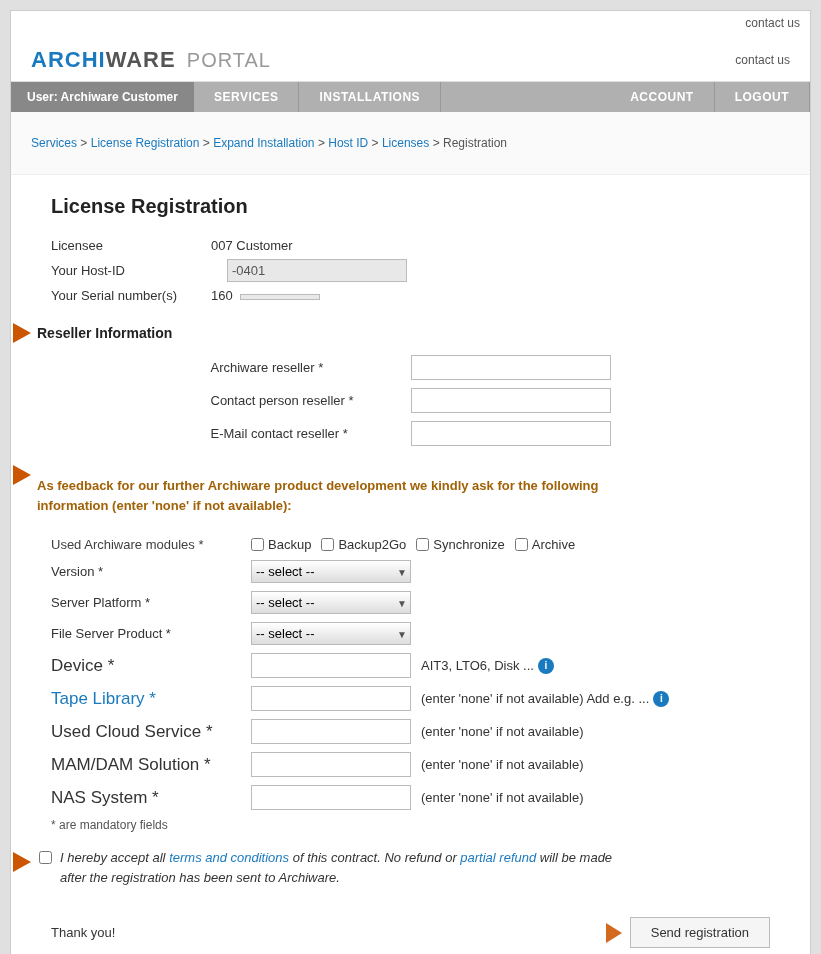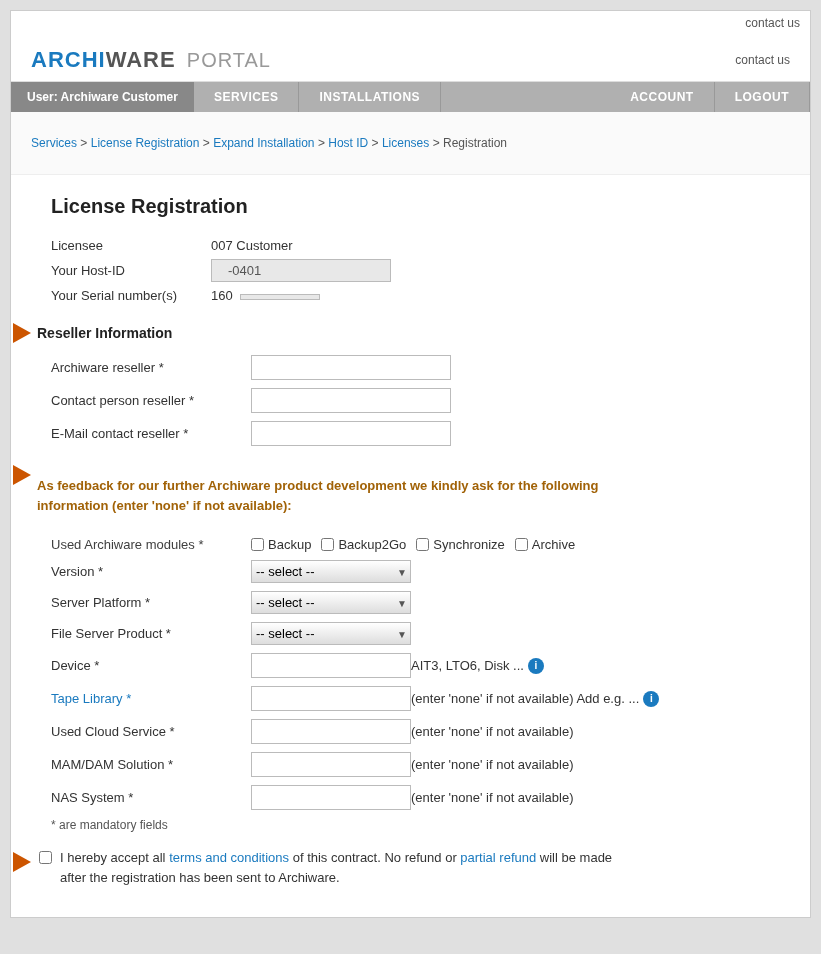--- a/index.html
+++ b/index.html
@@ -33,23 +33,23 @@
     
     .content { padding: 20px 40px 30px 40px; }
 
     .page-title { font-size: 20px; font-weight: bold; margin-bottom: 20px; color: #222; }
 
     
     .info-table { margin-bottom: 20px; }
     .info-row { display: flex; margin-bottom: 6px; align-items: center; }
     .info-label { width: 160px; font-size: 13px; color: #333; }
     .info-value { font-size: 13px; color: #333; }
-    .info-input-display { background: #e8e8e8; border: 1px solid #bbb; padding: 3px 16px; font-size: 13px; min-width: 180px; color: #555; }
+    .info-input-display { background: #e8e8e8; border: 1px solid #bbb; padding: 3px 4px; font-size: 13px; min-width: 180px; color: #555; margin-left: 16px; }
     .section-header { font-size: 14px; font-weight: bold; color: #222; }
-    .form-row { display: flex; align-items: center; margin-bottom: 8px; }
+    .form-row { display: flex; align-items: center; margin-bottom: 8px; justify-content: center; }
     .form-label { width: 200px; font-size: 13px; color: #333; }
     .form-input { border: 1px solid #bbb; padding: 4px 6px; font-size: 13px; width: 200px; background: #fff; }
 
     
     .feedback-text { font-size: 13px; color: #a16207; margin: 14px 0 12px 0; line-height: 1.5; max-width: 620px; }
     .feedback-text strong { font-weight: bold; }
 
     
     .checkbox-row { display: flex; align-items: center; margin-bottom: 8px; }
     .checkbox-label-wide { width: 200px; font-size: 13px; color: #404040; }
@@ -59,27 +59,27 @@
     
     .select-row { display: flex; align-items: center; margin-bottom: 8px; }
     .select-label { width: 200px; font-size: 13px; color: #333; }
     .select-input { border: 1px solid #bbb; padding: 3px 4px; font-size: 13px; width: 160px; background: linear-gradient(to bottom, #fff, #ddd); appearance: none; -webkit-appearance: none; cursor: pointer; }
     .select-wrapper { position: relative; display: inline-block; }
     .select-wrapper::after { content: '▼'; position: absolute; right: 4px; top: 50%; transform: translateY(-50%); font-size: 10px; color: #555; pointer-events: none; }
     .select-wrapper select { padding-right: 33px; }
 
     
     .input-hint-row { display: flex; align-items: center; margin-bottom: 8px; }
-    .input-hint-label { width: 200px; font-size: 13px; color: #333; }
+    .input-hint-label { width: 200px; font-size: 17px; color: #333; }
     .input-hint-field { border: 1px solid #bbb; padding: 4px 6px; font-size: 13px; width: 160px; background: #fff; }
-    .input-hint-text { margin-left: 0; font-size: 13px; color: #333; }
+    .input-hint-text { margin-left: 10px; font-size: 13px; color: #333; }
     .info-icon { display: inline-flex; align-items: center; justify-content: center; width: 16px; height: 16px; border-radius: 50%; background: #1a7abf; color: #fff; font-size: 10px; font-weight: bold; margin-left: 4px; cursor: pointer; }
 
     .mandatory-note { font-size: 12px; color: #555; margin-top: 8px; margin-bottom: 16px; }
-    .terms-text { font-size: 13px; color: #333; line-height: 1.5; max-width: 580px; }
+    .terms-text { font-size: 13px; color: #333; line-height: 1.5; max-width: 580px; font-style: italic; }
     .terms-text a { color: #1a7abf; text-decoration: none; }
 
     
     .footer-row { display: flex; align-items: center; justify-content: space-between; margin-top: 20px; padding-top: 10px; }
     .thank-you { font-size: 13px; color: #333; }
     .send-btn-wrapper { display: flex; align-items: center; }
     .send-arrow { width: 0; height: 0; border-top: 10px solid transparent; border-bottom: 10px solid transparent; border-left: 16px solid #d2691e; margin-right: 8px; }
     .send-button { background: #f5f5f5; border: 1px solid #bbb; padding: 7px 20px; font-size: 13px; color: #333; cursor: pointer; }
     .arrow-row { display: flex; align-items: center; }
     .orange-arrow { display: inline-block; width: 0; height: 0; border-top: 10px solid transparent; border-bottom: 10px solid transparent; border-left: 18px solid #cc5500; margin-right: 6px; flex-shrink: 0; }
@@ -273,16 +273,23 @@
       <div style="margin-left:-38px; margin-top:16px;">
         <div style="display:flex; align-items:flex-start;">
           <div class="orange-arrow" style="margin-top:4px; margin-right:8px; flex-shrink:0;"></div>
           <input type="checkbox" style="margin-right: 8px; margin-top: 3px; flex-shrink: 0;">
           <div class="terms-text">
             I hereby accept all <a href="#">terms and conditions</a> of this contract. No refund or <a href="#">partial refund</a> will be made after the registration has been sent to Archiware.
           </div>
         </div>
       </div>
 
+      <div class="footer-row">
+        <div class="thank-you">Thank you!</div>
+        <div class="send-btn-wrapper">
+          <div class="send-arrow"></div>
+          <button class="send-button">Send registration</button>
+        </div>
+      </div>
 
     </div>
   </div>
 </div>
 
 </body></html>

